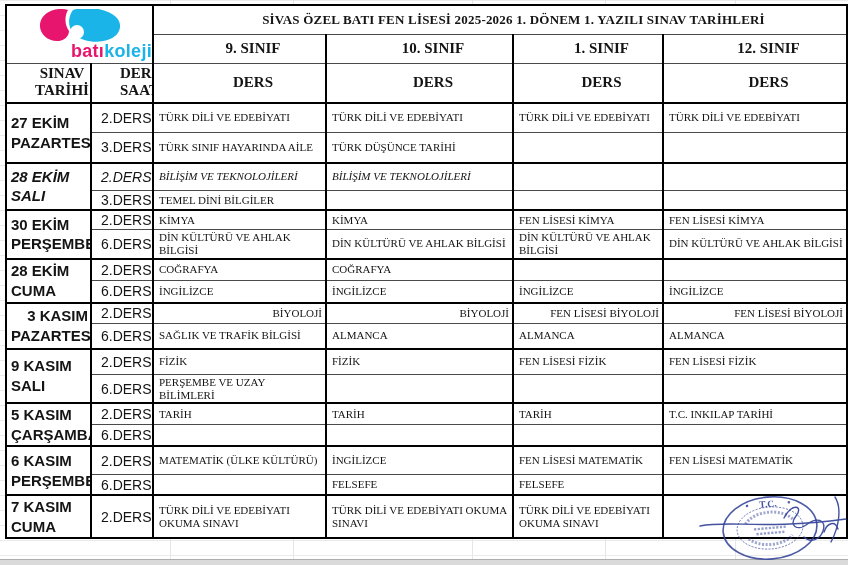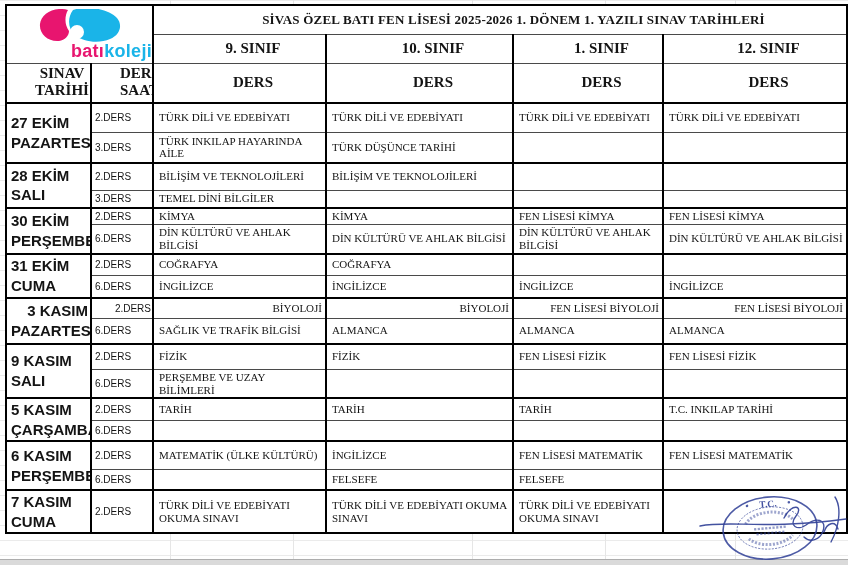--- a/index.html
+++ b/index.html
@@ -48,22 +48,22 @@
     text-align:center;font-weight:bold;font-size:15px;
   }
   .corner-hdr{vertical-align:bottom;padding-bottom:3px;margin-top:36px;}
 
   td.date-cell{
     font-family:"Liberation Sans", sans-serif;font-weight:bold;
     font-size:15px;line-height:1.3;padding:1px 2px 1px 4px;
     white-space:pre-line;color:#111;
   }
   td.period-cell{
-    font-family:"Liberation Sans", sans-serif;font-size:10px;
-    padding-left:3px;color:#222;border-left:1px solid #555;
+    font-family:"Liberation Sans", sans-serif;font-size:14px;
+    padding-left:9px;color:#222;border-left:1px solid #555;
   }
   td.lesson-cell{
     font-size:11px;line-height:1.15;padding:1px 3px 1px 5px;
   }
 
   
   .stamp-wrap{position:absolute;left:698px;top:490px;width:150px;height:75px;}
 </style>
 </head>
 <body>
@@ -120,26 +120,26 @@
         <td class="date-cell" rowspan="2">27 EKİM
 PAZARTESİ</td>
         <td class="period-cell">2.DERS</td>
         <td class="lesson-cell c0">TÜRK DİLİ VE EDEBİYATI</td>
         <td class="lesson-cell c1">TÜRK DİLİ VE EDEBİYATI</td>
         <td class="lesson-cell c2">TÜRK DİLİ VE EDEBİYATI</td>
         <td class="lesson-cell c3">TÜRK DİLİ VE EDEBİYATI</td>
       </tr>
       <tr style="height: 30px;">
         <td class="period-cell">3.DERS</td>
-        <td class="lesson-cell c0">TÜRK INKILAP HAYARINDA AİLE</td>
+        <td class="lesson-cell c0">TÜRK SINIF HAYARINDA AİLE</td>
         <td class="lesson-cell c1">TÜRK DÜŞÜNCE TARİHİ</td>
         <td class="lesson-cell c2"></td>
         <td class="lesson-cell c3"></td>
       </tr>
-      <tr class="gstart" style="height: 28px;">
+      <tr class="gstart" style="height: 28px; font-style: italic;">
         <td class="date-cell" rowspan="2">28 EKİM SALI</td>
         <td class="period-cell">2.DERS</td>
         <td class="lesson-cell c0">BİLİŞİM VE TEKNOLOJİLERİ</td>
         <td class="lesson-cell c1">BİLİŞİM VE TEKNOLOJİLERİ</td>
         <td class="lesson-cell c2"></td>
         <td class="lesson-cell c3"></td>
       </tr>
       <tr style="height: 17px;">
         <td class="period-cell">3.DERS</td>
         <td class="lesson-cell c0">TEMEL DİNİ BİLGİLER</td>
@@ -157,21 +157,21 @@
         <td class="lesson-cell c3">FEN LİSESİ KİMYA</td>
       </tr>
       <tr style="height: 29px;">
         <td class="period-cell">6.DERS</td>
         <td class="lesson-cell c0">DİN KÜLTÜRÜ VE AHLAK BİLGİSİ</td>
         <td class="lesson-cell c1">DİN KÜLTÜRÜ VE AHLAK BİLGİSİ</td>
         <td class="lesson-cell c2">DİN KÜLTÜRÜ VE AHLAK BİLGİSİ</td>
         <td class="lesson-cell c3">DİN KÜLTÜRÜ VE AHLAK BİLGİSİ</td>
       </tr>
       <tr class="gstart" style="height: 22px;">
-        <td class="date-cell" rowspan="2">31 EKİM CUMA</td>
+        <td class="date-cell" rowspan="2">28 EKİM CUMA</td>
         <td class="period-cell">2.DERS</td>
         <td class="lesson-cell c0">COĞRAFYA</td>
         <td class="lesson-cell c1">COĞRAFYA</td>
         <td class="lesson-cell c2"></td>
         <td class="lesson-cell c3"></td>
       </tr>
       <tr style="height: 22px;">
         <td class="period-cell">6.DERS</td>
         <td class="lesson-cell c0">İNGİLİZCE</td>
         <td class="lesson-cell c1">İNGİLİZCE</td>

